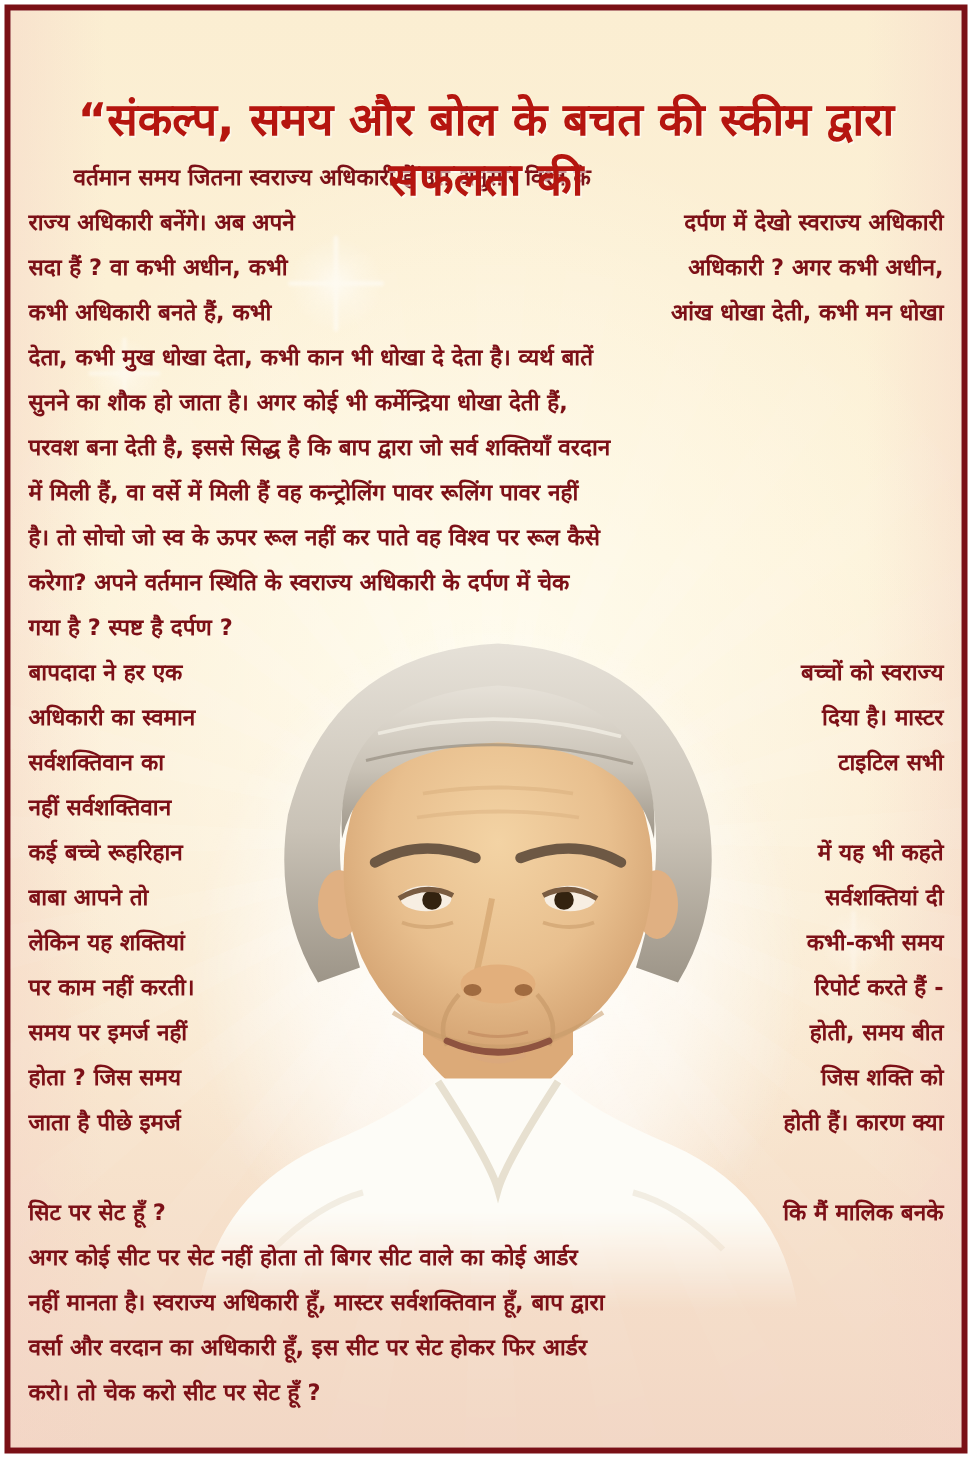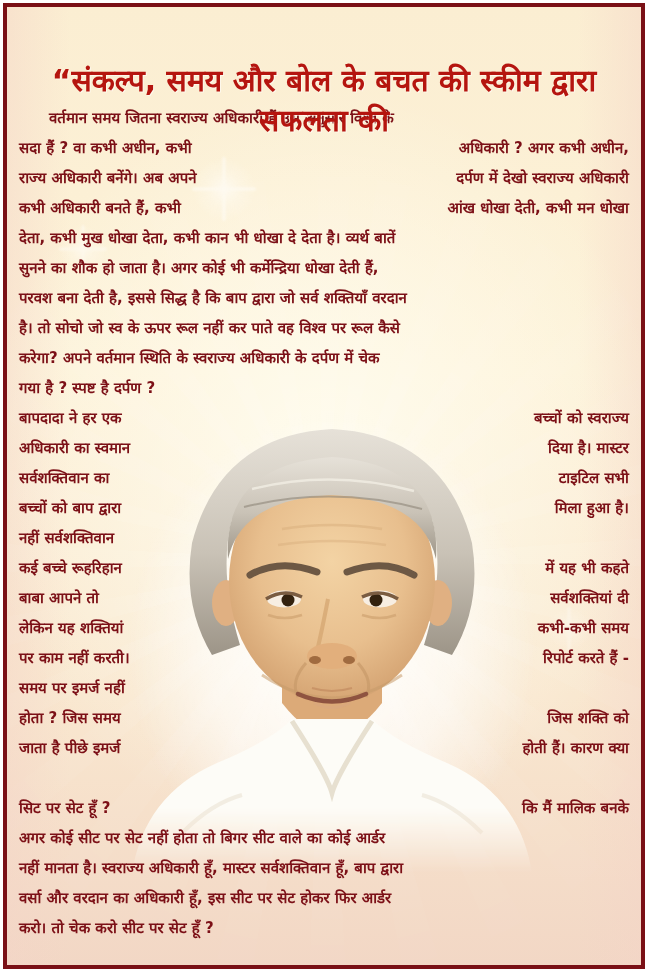--- a/index.html
+++ b/index.html
@@ -136,76 +136,74 @@
         <path d="M10,470 Q22,392 95,360 Q152,336 170,316 L250,316 Q268,336 325,360 Q398,392 410,470 Z" fill="#fdfcf7"></path>
         <path d="M170,318 Q205,372 210,390 Q215,372 250,318" fill="none" stroke="#e7e0d0" stroke-width="5"></path>
         <path d="M60,430 Q90,400 120,392" fill="none" stroke="#efe9dc" stroke-width="4" opacity="0.8"></path>
         <path d="M360,430 Q330,400 300,392" fill="none" stroke="#efe9dc" stroke-width="4" opacity="0.8"></path>
       </svg>
     </div>
 
     <div class="body-text">
         <div class="line full indent">वर्तमान समय जितना स्वराज्य अधिकारी हैं उस अनुसार विश्व के</div>
         <div class="line split">
+          <span>राज्य अधिकारी बनेंगे। अब अपने</span>
+          <span>दर्पण में देखो स्वराज्य अधिकारी</span>
+        </div>
+        <div class="line split">
           <span>सदा हैं ? वा कभी अधीन, कभी</span>
           <span>अधिकारी ? अगर कभी अधीन,</span>
-        </div>
-        <div class="line split">
-          <span>राज्य अधिकारी बनेंगे। अब अपने</span>
-          <span>दर्पण में देखो स्वराज्य अधिकारी</span>
         </div>
         <div class="line split">
           <span>कभी अधिकारी बनते हैं, कभी</span>
           <span>आंख धोखा देती, कभी मन धोखा</span>
         </div>
         <div class="line full">देता, कभी मुख धोखा देता, कभी कान भी धोखा दे देता है। व्यर्थ बातें</div>
         <div class="line full">सुनने का शौक हो जाता है। अगर कोई भी कर्मेन्द्रिया धोखा देती हैं,</div>
         <div class="line full">परवश बना देती है, इससे सिद्ध है कि बाप द्वारा जो सर्व शक्तियाँ वरदान</div>
+        <div class="line full">में मिली हैं, वा वर्से में मिली हैं वह कन्ट्रोलिंग पावर रूलिंग पावर नहीं</div>
         <div class="line full">है। तो सोचो जो स्व के ऊपर रूल नहीं कर पाते वह विश्व पर रूल कैसे</div>
         <div class="line full">करेगा? अपने वर्तमान स्थिति के स्वराज्य अधिकारी के दर्पण में चेक</div>
         <div class="line split">
           <span>गया है ? स्पष्ट है दर्पण ?</span>
         </div>
         <div class="line split">
           <span>बापदादा ने हर एक</span>
           <span>बच्चों को स्वराज्य</span>
         </div>
         <div class="line split">
           <span>अधिकारी का स्वमान</span>
           <span>दिया है। मास्टर</span>
         </div>
         <div class="line split">
           <span>सर्वशक्तिवान का</span>
           <span>टाइटिल सभी</span>
         </div>
         <div class="line split">
-          <span>बच्चों को बाप द्वारा</span>
-          <span>मिला हुआ है।</span>
-        </div>
-        <div class="line split">
           <span>नहीं सर्वशक्तिवान</span>
         </div>
         <div class="line split">
           <span>कई बच्चे रूहरिहान</span>
           <span>में यह भी कहते</span>
         </div>
         <div class="line split">
           <span>बाबा आपने तो</span>
           <span>सर्वशक्तियां दी</span>
         </div>
         <div class="line split">
           <span>लेकिन यह शक्तियां</span>
           <span>कभी-कभी समय</span>
         </div>
         <div class="line split">
           <span>पर काम नहीं करती।</span>
           <span>रिपोर्ट करते हैं -</span>
         </div>
         <div class="line split">
           <span>समय पर इमर्ज नहीं</span>
+          <span>होती, समय बीत</span>
         </div>
         <div class="line split">
           <span>होता ? जिस समय</span>
           <span>जिस शक्ति को</span>
         </div>
         <div class="line split">
           <span>जाता है पीछे इमर्ज</span>
           <span>होती हैं। कारण क्या</span>
         </div>
         <div class="line split">

